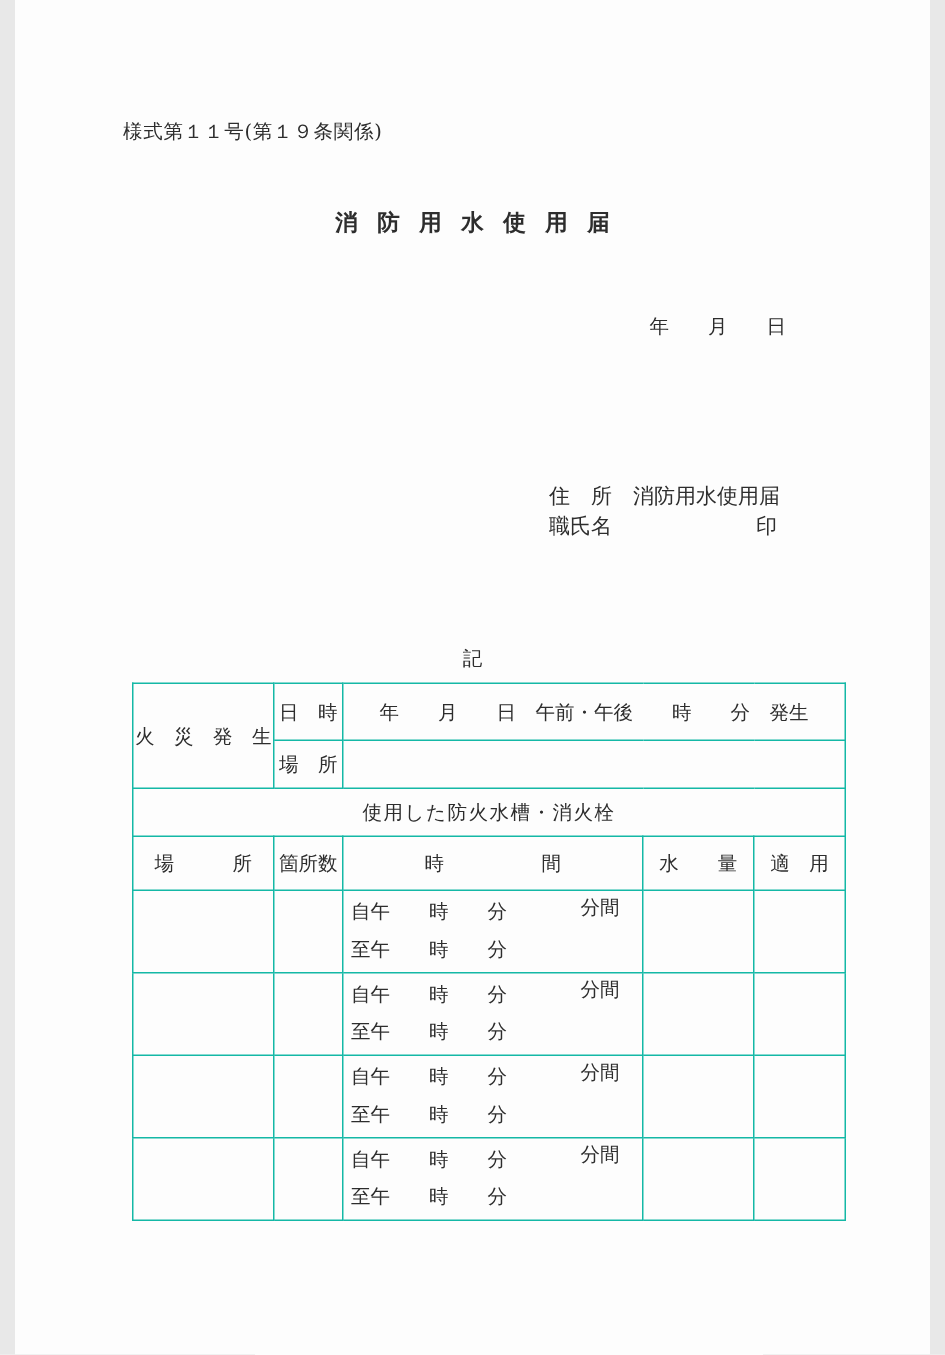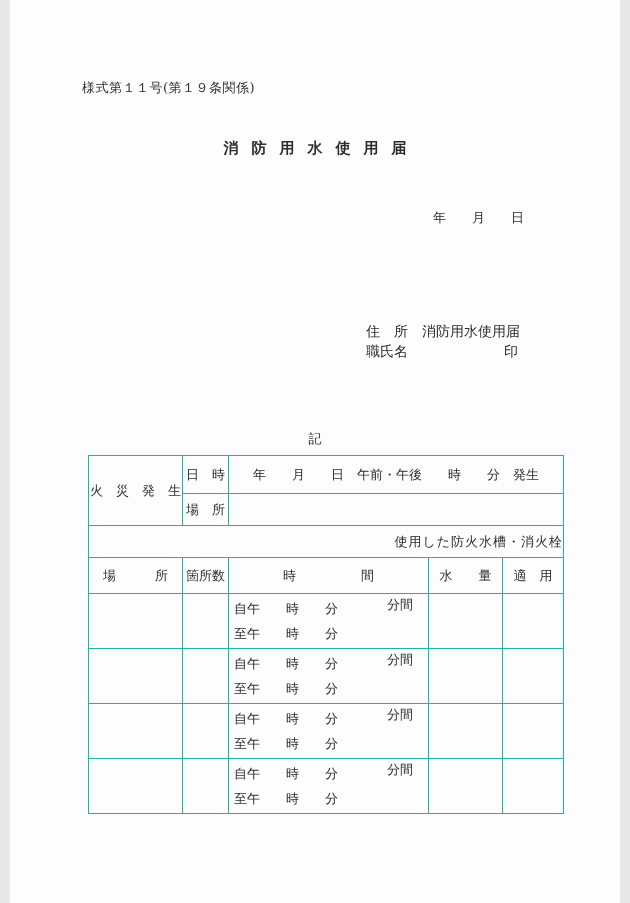--- a/index.html
+++ b/index.html
@@ -58,21 +58,21 @@
     border:1px solid #14b8a6;
     padding:0;
     overflow:hidden;
   }
   tr.r-datetime { height:38px; }
   tr.r-place    { height:32px; }
   tr.r-section  { height:32px; }
   tr.r-header   { height:36px; }
   tr.r-data     { height:51px; }
   .c-center { text-align:center; }
-  .c-section { text-align:right; letter-spacing:1px; }
+  .c-section { text-align:center; letter-spacing:1px; }
   .time-wrap {
     display:flex; align-items:flex-start; justify-content:space-between;
     padding:2px 15px 2px 5px;
   }
   .time-lines { line-height:25px; }
   .duration { white-space:nowrap; }
 </style>
 </head>
 <body>
 

